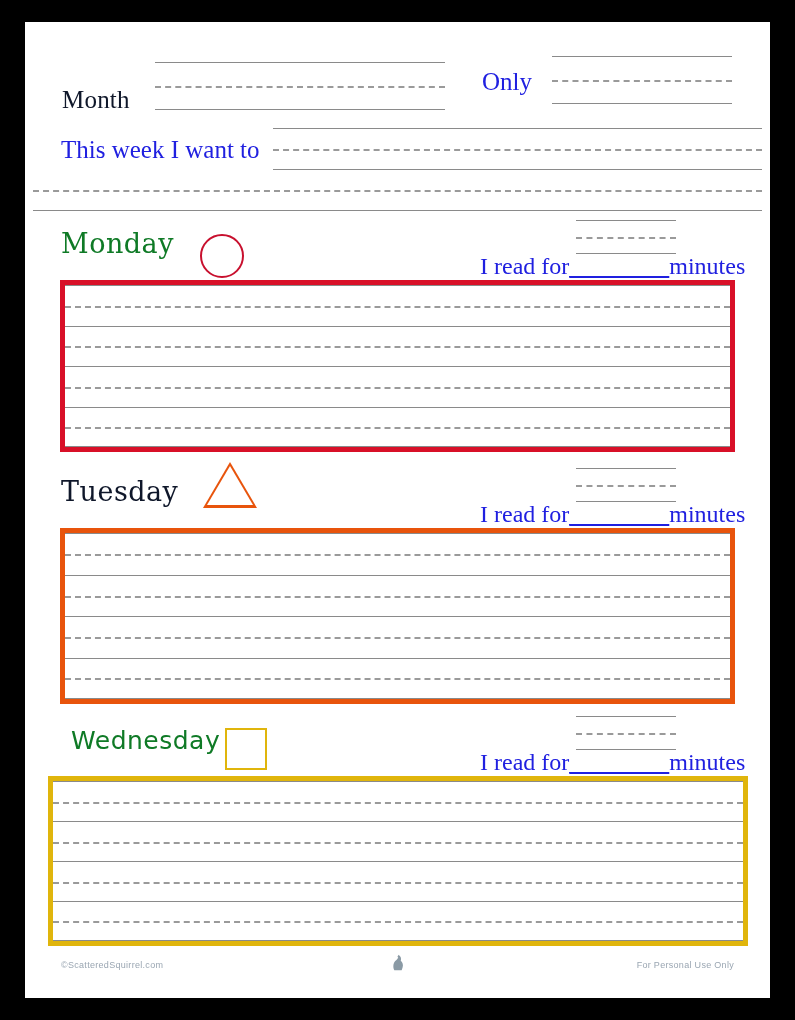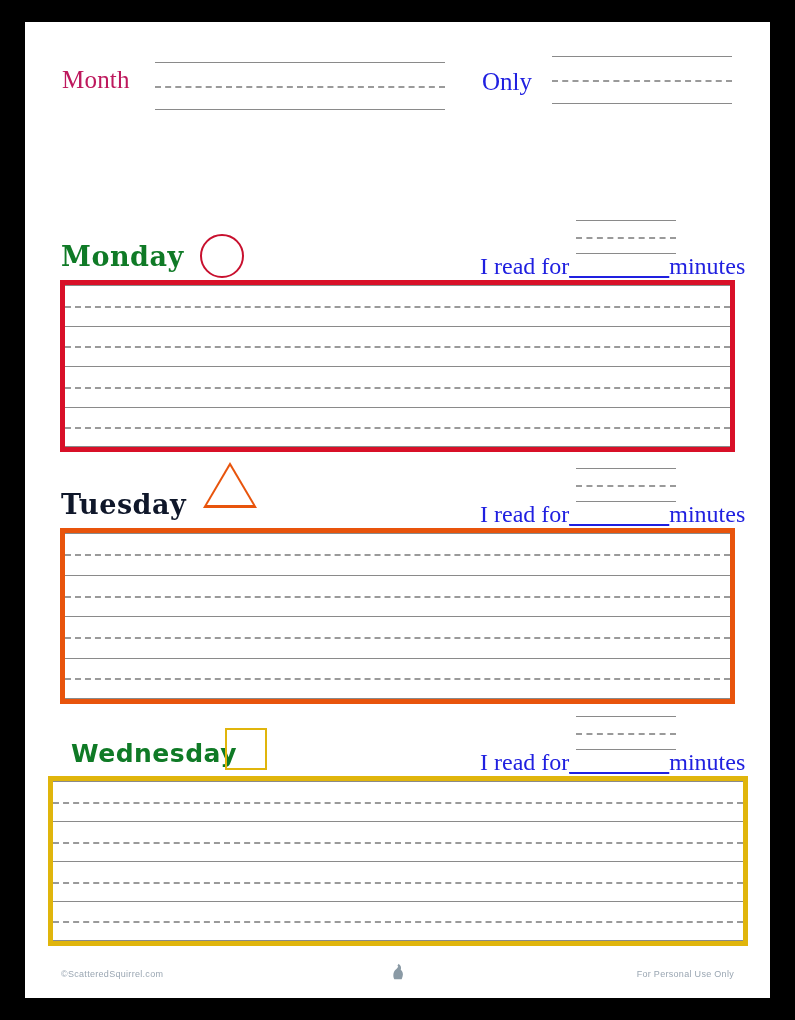--- a/index.html
+++ b/index.html
@@ -53,23 +53,23 @@
   
   .header-block {
     position: absolute;
     left: 0; right: 0;
     top: 20px;
     height: 78px;
   }
   .lbl-month {
     position: absolute;
     left: 37px;
-    top: 24px;
+    top: 44px;
     font-size: 25px;
-    color: #be185d;
+    color: #0f172a;
     letter-spacing: 0.2px;
   }
   .lbl-year {
     position: absolute;
     left: 457px;
     top: 26px;
     font-size: 25px;
     color: #2020e0;
   }
   .month-line {
@@ -122,24 +122,24 @@
     position: absolute;
     left: 0; right: 0;
   }
   .day-head {
     position: relative;
     height: 62px;
   }
   .day-name {
     position: absolute;
     left: 36px;
-    bottom: 8px;
+    bottom: 21px;
     font-size: 27px;
     color: #0f7a26;
-    font-weight: bold;
+    font-weight: normal;
     letter-spacing: 0.5px;
     white-space: nowrap;
   }
   .day-name.serif-deco {
     font-family: "DejaVu Serif", "Liberation Serif", serif;
   }
   .day-name.outline-deco {
     font-family: "DejaVu Serif", "Liberation Serif", serif;
     color: #0f172a;
   }
@@ -231,21 +231,21 @@
   }
 
   .box-red   { border: 5px solid #d81028; }
   .box-orange{ border: 5px solid #e8540c; }
   .box-gold  { border: 5px solid #e0b50c; }
 
   
   .footer {
     position: absolute;
     left: 0; right: 0;
-    bottom: 7px;
+    bottom: 16px;
     height: 24px;
     margin-top: 8px;
   }
   .footer-left {
     position: absolute;
     left: 36px;
     top: 2px;
     font-size: 9px;
     color: #9aa6b2;
     font-family: "Liberation Sans", sans-serif;
@@ -288,20 +288,35 @@
 
       <span class="lbl-year">Only</span>
 
       <div class="year-line">
         <div class="hw-row" style="height:100%;">
           <div class="mid"></div>
         </div>
       </div>
     </div>
 
+    <div class="week-block">
+      <span class="lbl-week">This week I want to</span>
+
+      <div class="week-row-1">
+        <div class="hw-row" style="height:100%;">
+          <div class="mid"></div>
+        </div>
+      </div>
+
+      <div class="week-row-2">
+        <div class="hw-row no-top" style="height:100%;border-bottom:1px solid #8a8a8a;">
+          <div class="mid"></div>
+        </div>
+      </div>
+    </div>
 
     <div class="day-section" style="top:196px;">
       <div class="day-head">
         <span class="day-name serif-deco">Monday</span>
         <div class="day-shape shape-circle" style="left:175px;"></div>
 
         <div class="read-wrap">
           <div class="read-mini-row">
             <div class="hw-row" style="height:100%;">
               <div class="mid"></div>

